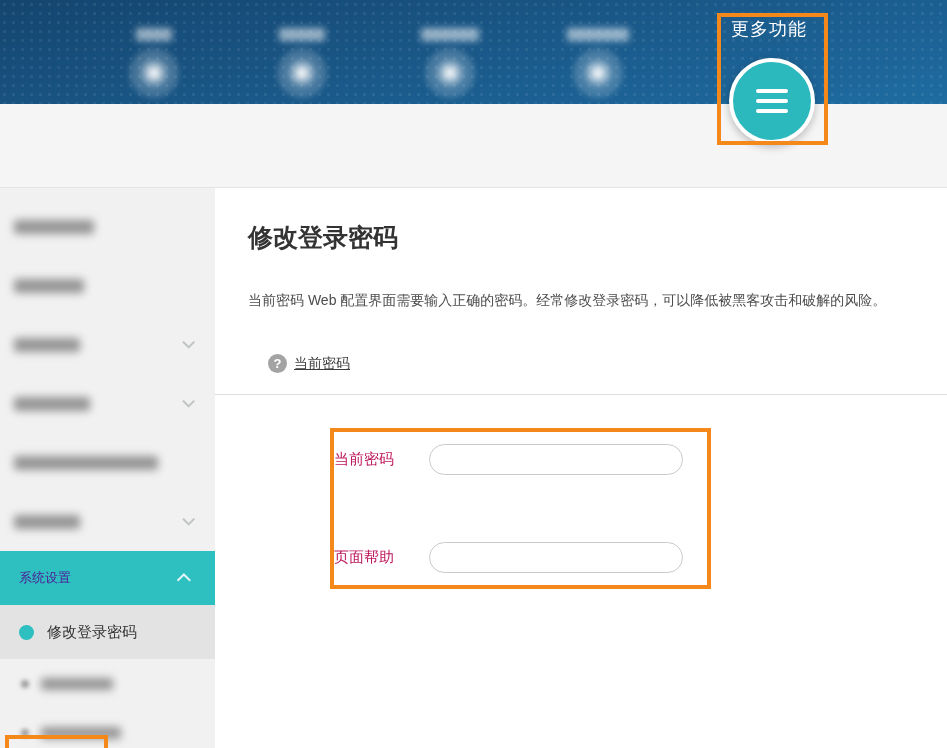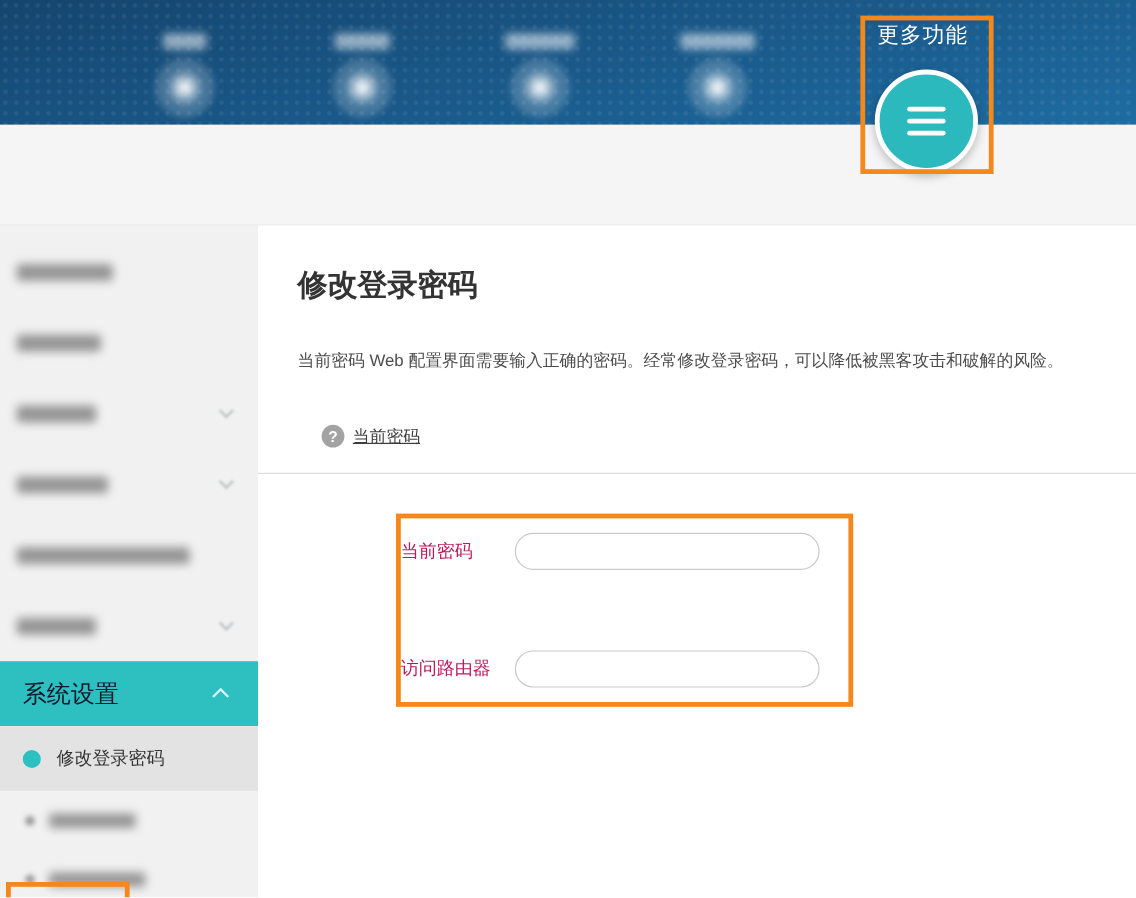--- a/index.html
+++ b/index.html
@@ -38,21 +38,21 @@
   .content { position:absolute; left:0; top:187px; width:947px; height:561px; display:flex; border-top:1px solid #e4e4e4; }
 
   
   .sidebar { width:215px; background:#f1f1f1; padding-top:9px; position:relative; flex:none; }
   .side-item { height:59px; display:flex; align-items:center; padding-left:14px; position:relative; }
   .blur-bar { height:14px; border-radius:2px; background:#4a4a4a; opacity:0.55; filter:blur(4px); }
   .bw-1{width:80px}.bw-2{width:70px}.bw-3{width:66px}.bw-4{width:76px}.bw-5{width:144px}.bw-6{width:66px}
   .chev { position:absolute; right:24px; width:9px; height:9px; border-right:2px solid #b5b8ba; border-bottom:2px solid #b5b8ba;
           transform:rotate(45deg) translateY(-3px); opacity:0.8; filter:blur(0.7px); }
   .sys-row { height:54px; background:#2ebfc1; display:flex; align-items:center; padding-left:19px; position:relative; cursor:pointer; }
-  .sys-row .label { color:#0f172a; font-size:20px;text-align:center; }
+  .sys-row .label { color:#4c1d95; font-size:13px;text-align:center; }
   .chev-up { position:absolute; right:24px; width:10px; height:10px; border-left:2px solid rgba(255,255,255,0.85);
              border-top:2px solid rgba(255,255,255,0.85); transform:rotate(45deg) translateY(3px); }
   .sel-row { height:54px; background:#e3e3e3; display:flex; align-items:center; cursor:pointer; }
   .sel-dot { width:15px; height:15px; border-radius:50%; background:#2ebfc1; margin-left:19px; flex:none; }
   .sel-row .label { margin-left:13px; font-size:15px; color:#333; }
   .sub-item { height:49px; display:flex; align-items:center; }
   .sub-dot { width:8px; height:8px; border-radius:50%; background:#9a9a9a; margin-left:21px; filter:blur(2px); flex:none; }
   .sub-item .blur-bar { margin-left:12px; height:12px; }
   .sbw-1{width:72px}.sbw-2{width:80px}
 
@@ -190,21 +190,21 @@
       </div>
 
       <div class="divider"></div>
 
       <div class="form-box">
         <div class="f-row f-row-1">
           <label class="f-label">当前密码</label>
           <input class="f-input" type="password" value="" style="">
         </div>
         <div class="f-row f-row-3">
-          <label class="f-label">访问路由器</label>
+          <label class="f-label">页面帮助</label>
           <input class="f-input" type="password" value="" style="">
         </div>
       </div>
 
     </div>
   </div>
 
   <div class="ann ann-more"></div>
 
 </div>

